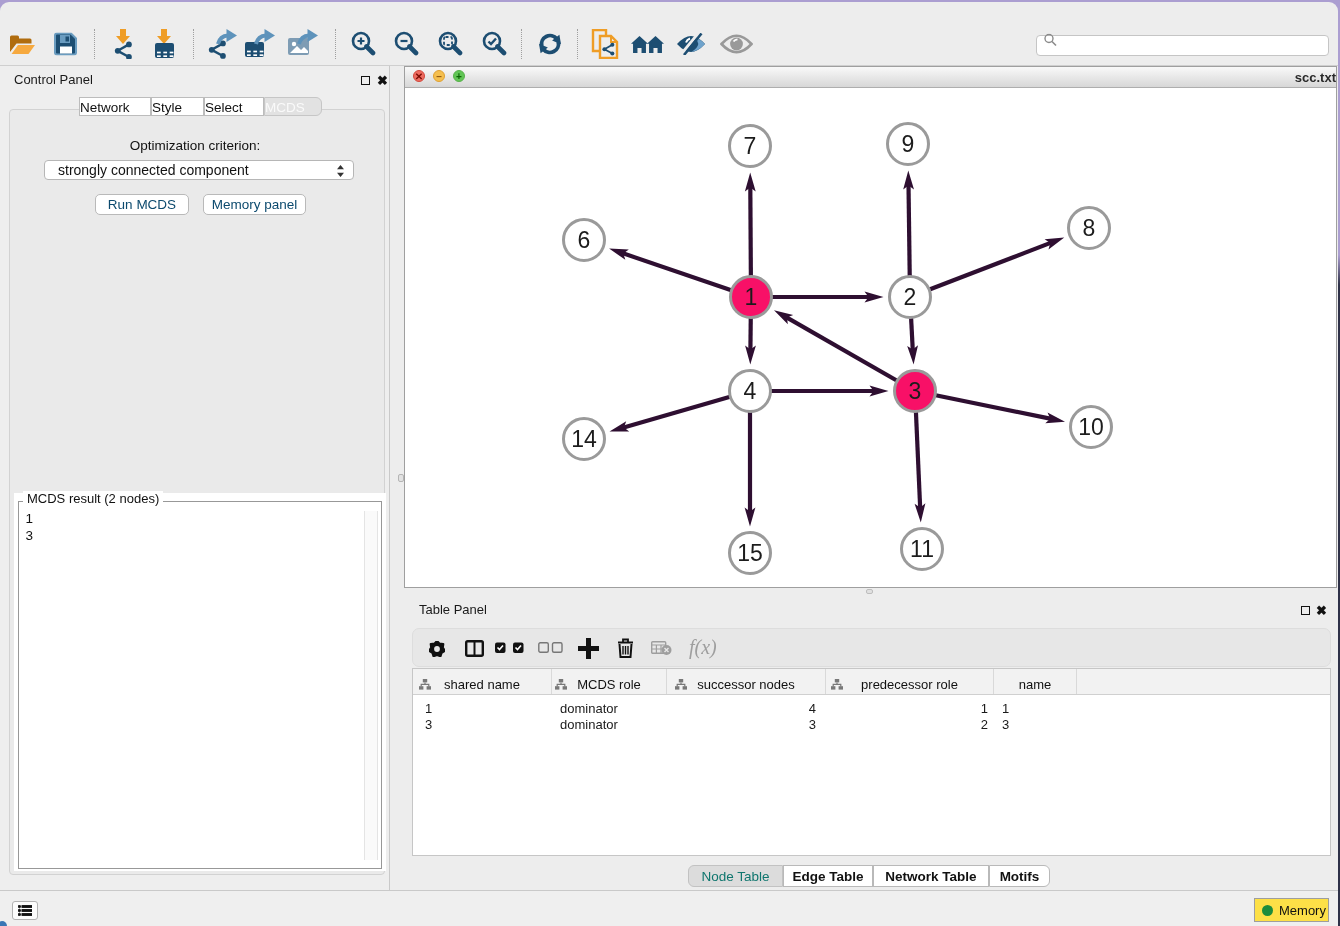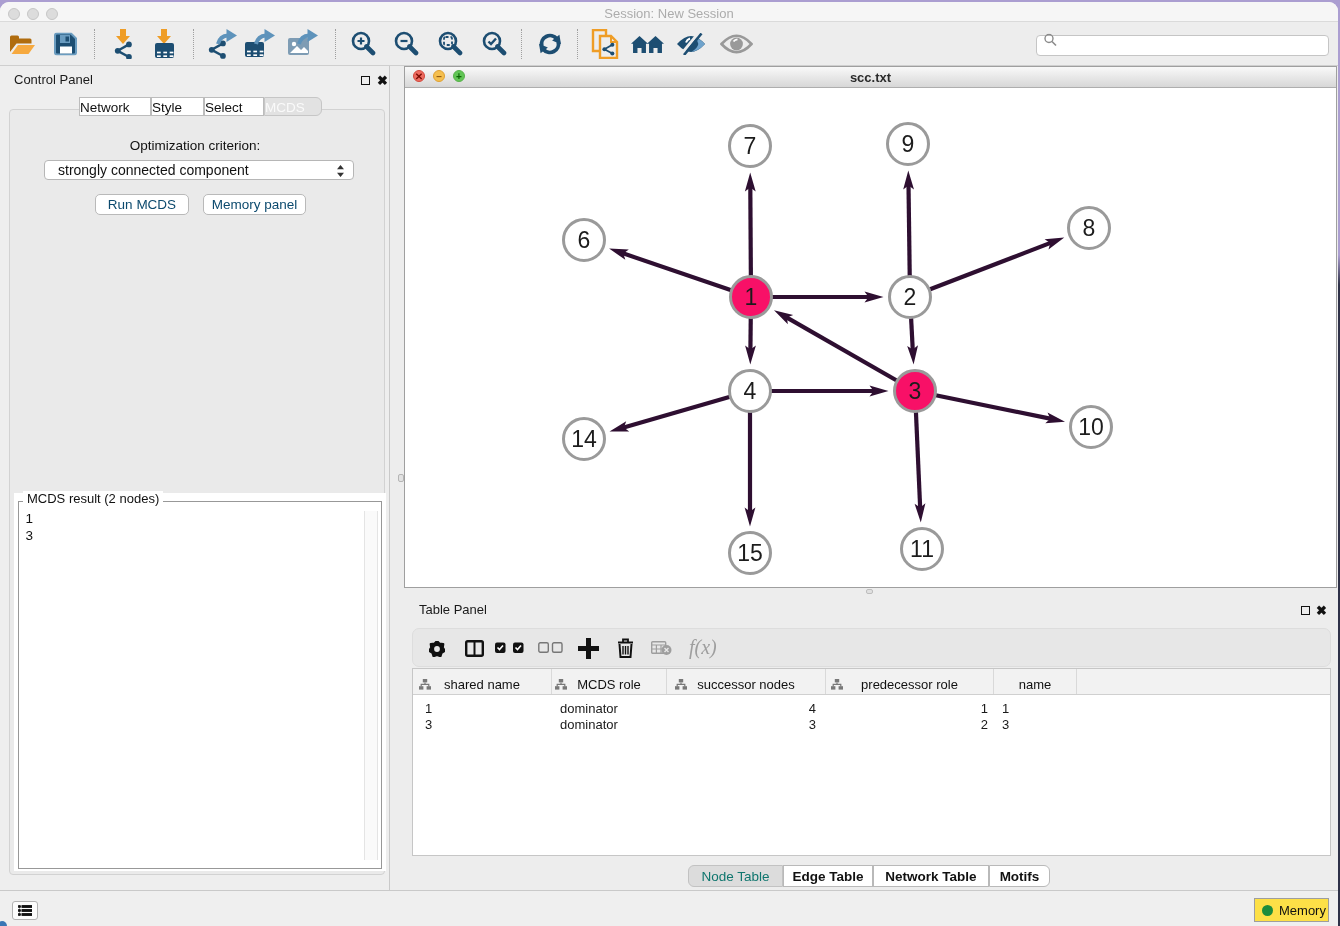--- a/index.html
+++ b/index.html
@@ -28,46 +28,40 @@
 #res{left:14px;top:427px;width:372px;height:378px;background:#fff}
 #resbox{left:4px;top:8px;width:364px;height:368px;border:1px solid #989898}
 #reslab{left:9px;top:0px;background:#fff;padding:0 4px;font-size:13px;color:#111;transform:translateY(-2px)}
 #restxt{left:6.5px;top:9px;font-size:13.5px;color:#111;line-height:16.5px}
 #resscroll{right:3px;top:9px;width:14px;height:349px;background:#fafafa;border-left:1px solid #e4e4e4;border-right:1px solid #e4e4e4}
 
 #divthumb{left:398px;top:408px;width:6px;height:8px;background:#e2e2e2;border:1px solid #b5b5b5;border-radius:2px}
 
 #frame{left:404px;top:0px;width:933px;height:522px;background:#fff;border:1px solid #9f9f9f}
 #ftitle{left:0;top:0;width:931px;height:21px;background:linear-gradient(#f9f9f9,#d7d7d7);border-bottom:1px solid #aeaeae}
-#ftitle span{width:100%;text-align:center;line-height:21px;font-size:13px;font-weight:bold;color:#2a2a2a;position:absolute}
+#ftitle span{width:100%;text-align:right;line-height:21px;font-size:13px;font-weight:bold;color:#2a2a2a;position:absolute}
 .mtl{width:12px;height:12px;top:2.5px;border-radius:50%;text-align:center;line-height:11px;font-size:10px;font-weight:bold}
 
 #tp{left:404px;top:529px;width:934px;height:295px;background:#ededed}
 #tptitle{left:15px;top:7px;font-size:13px;color:#1a1a1a}
 #tpbar{left:8px;top:33px;width:919px;height:39px;background:#e7e7e7;border:1px solid #dddddd;border-radius:7px}
 #tbl{left:8px;top:73px;width:919px;height:188px;background:#fff;border:1px solid #c6c6c6}
 #thead{left:0;top:0;width:917px;height:26px;background:#f2f2f2;border-bottom:1px solid #d0d0d0}
 .th{position:absolute;top:0;height:25px;border-right:1px solid #d9d9d9;text-align:center;font-size:13px;color:#111;line-height:31px}
 .td{position:absolute;font-size:13px;color:#1a1a1a}
 .btab{position:absolute;top:270px;height:22px;background:#fff;border:1px solid #b9b9b9;line-height:21px;text-align:center;font-size:13.5px;font-weight:bold;color:#111}
 
 #status{left:0;top:888px;width:1338px;height:36px;background:#efefef;border-top:1px solid #c9c9c9}
 #lstbtn{left:12px;top:10px;width:26px;height:19px;background:#fcfcfc;border:1px solid #b2b2b2;border-radius:3px}
 #membtn{left:1254px;top:7px;width:75px;height:24px;background:#fde047;border:1px solid #9e9e9e;font-size:13px;color:#111}
 #memdot{left:7px;top:6px;width:11px;height:11px;border-radius:50%;background:#1d8c3c}
 #memtxt{left:24px;top:4px}
 </style></head>
 <body>
 <div id="win">
-  <div id="titlebar">
-    <div class="tl" style="left:7.5px"></div>
-    <div class="tl" style="left:26.5px"></div>
-    <div class="tl" style="left:46px"></div>
-    <div id="wtitle">Session: New Session</div>
-  </div>
   <div id="toolbar">
     <svg style="left:9px" width="26" height="20" viewBox="0 0 26 20">
         <path d="M1 18 L1 3 Q1 1.5 2.5 1.5 L8.5 1.5 Q10 1.5 10 3 L10 4.5 L21 4.5 Q22.5 4.5 22.5 6 L22.5 9.5 L7.5 9.5 L1 18 Z" fill="#b06c0e"></path>
         <path d="M9 11 L26 11 L19.5 20 L2.5 20 Z" fill="#f6a93f"></path>
       </svg>
     <svg style="left:54px" width="23" height="23" viewBox="0 0 23 23">
         <path d="M1 3 Q1 1 3 1 L17 1 L22 6 L22 20 Q22 22 20 22 L3 22 Q1 22 1 20 Z" fill="#1d4e72" stroke="#6a9cc0" stroke-width="2"></path>
         <rect x="6" y="2.5" width="10" height="8" fill="#6a9cc0"></rect>
         <rect x="11.5" y="4" width="3.5" height="5" fill="#1d4e72"></rect>
         <rect x="6" y="14" width="12" height="7" fill="#fff"></rect>

